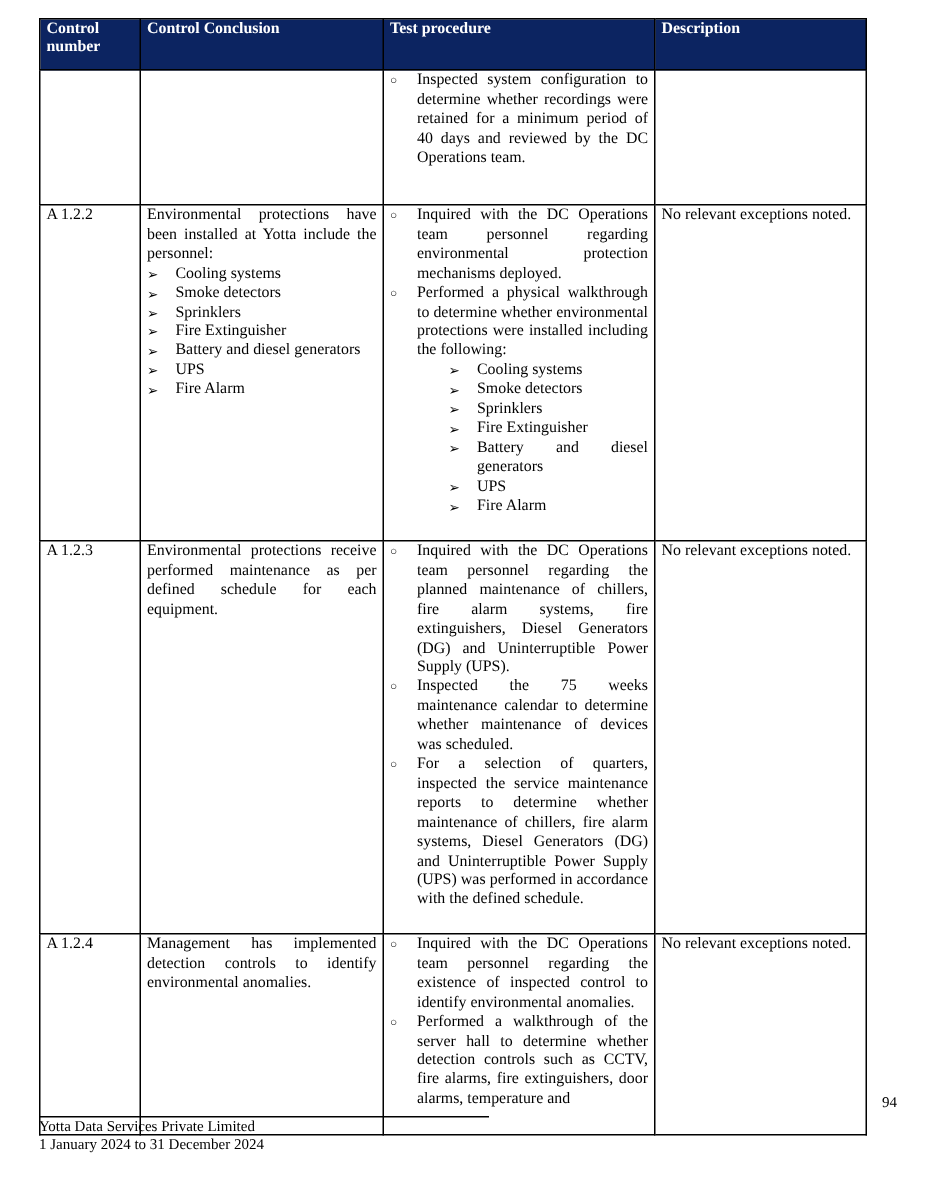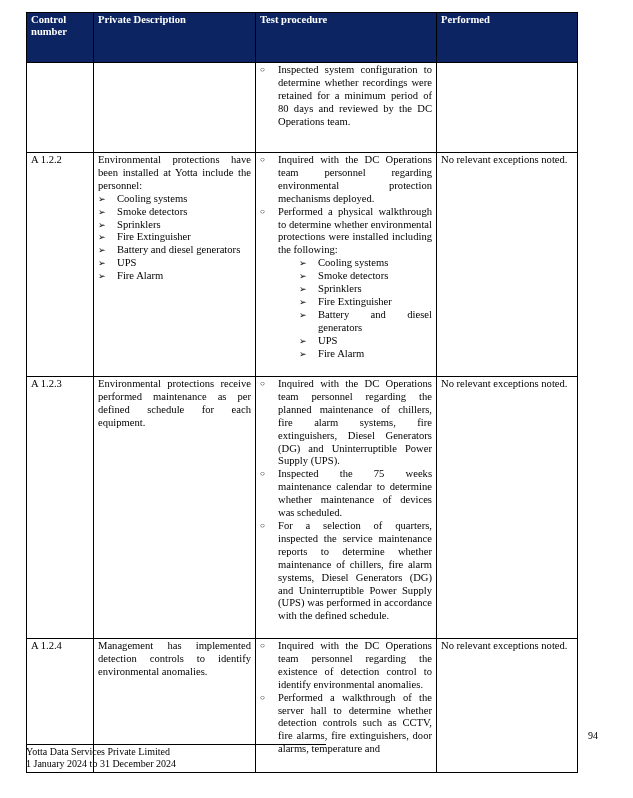--- a/index.html
+++ b/index.html
@@ -19,21 +19,21 @@
     table.ctl col.c1 { width: 67px; }
     table.ctl col.c2 { width: 162px; }
     table.ctl col.c3 { width: 181px; }
     table.ctl col.c4 { width: 141px; }
     table.ctl th {
       background: #0c2461;
       color: #ffffff;
       font-weight: bold;
       text-align: left;
       vertical-align: top;
-      padding: 1px 4px 19px 4px;
+      padding: 1px 4px 3px 4px;
       height: 29px;
       border: 1px solid #000;
       border-bottom: 1.5px solid #000;
       font-size: 10.6px;
       line-height: 12.4px;
     }
     table.ctl td {
       border: 1px solid #000;
       vertical-align: top;
       padding: 1px 4px 2px 4px;
@@ -73,34 +73,34 @@
 <table class="ctl">
   <colgroup>
       <col class="c1">
       <col class="c2">
       <col class="c3">
       <col class="c4">
     </colgroup>
   <thead>
     <tr>
       <th>Control number</th>
-      <th>Private Description</th>
+      <th>Control Conclusion</th>
       <th>Test procedure</th>
-      <th>Performed</th>
+      <th>Description</th>
     </tr>
   </thead>
   <tbody id="table-body">
       <tr style="height: 90px;">
         <td></td>
         <td>
           <div class="just"></div>
         </td>
         <td>
           <ul class="proc">
-            <li><span class="bul">○</span><span>Inspected system configuration to determine whether recordings were retained for a minimum period of 80 days and reviewed by the DC Operations team.</span></li>
+            <li><span class="bul">○</span><span>Inspected system configuration to determine whether recordings were retained for a minimum period of 40 days and reviewed by the DC Operations team.</span></li>
           </ul>
         </td>
         <td class="concl"></td>
       </tr>
       <tr style="height: 224px; padding-left: 34px;">
         <td>A 1.2.2</td>
         <td>
           <div class="just">Environmental protections have been installed at Yotta include the personnel:</div>
           <ul class="arrows desc-list">
             <li><span class="arr">➢</span><span>Cooling systems</span></li>
@@ -142,21 +142,21 @@
         </td>
         <td class="concl">No relevant exceptions noted.</td>
       </tr>
       <tr style="height: 134px; font-family: Liberation Serif, serif;">
         <td>A 1.2.4</td>
         <td>
           <div class="just">Management has implemented detection controls to identify environmental anomalies.</div>
         </td>
         <td>
           <ul class="proc">
-            <li><span class="bul">○</span><span>Inquired with the DC Operations team personnel regarding the existence of detection control to identify environmental anomalies.</span></li>
+            <li><span class="bul">○</span><span>Inquired with the DC Operations team personnel regarding the existence of inspected control to identify environmental anomalies.</span></li>
             <li><span class="bul">○</span><span>Performed a walkthrough of the server hall to determine whether detection controls such as CCTV, fire alarms, fire extinguishers, door alarms, temperature and</span></li>
           </ul>
         </td>
         <td class="concl">No relevant exceptions noted.</td>
       </tr>
     </tbody>
 </table>
 
 <div class="footer-rule"></div>
 <div class="footer-company">Yotta Data Services Private Limited</div>

